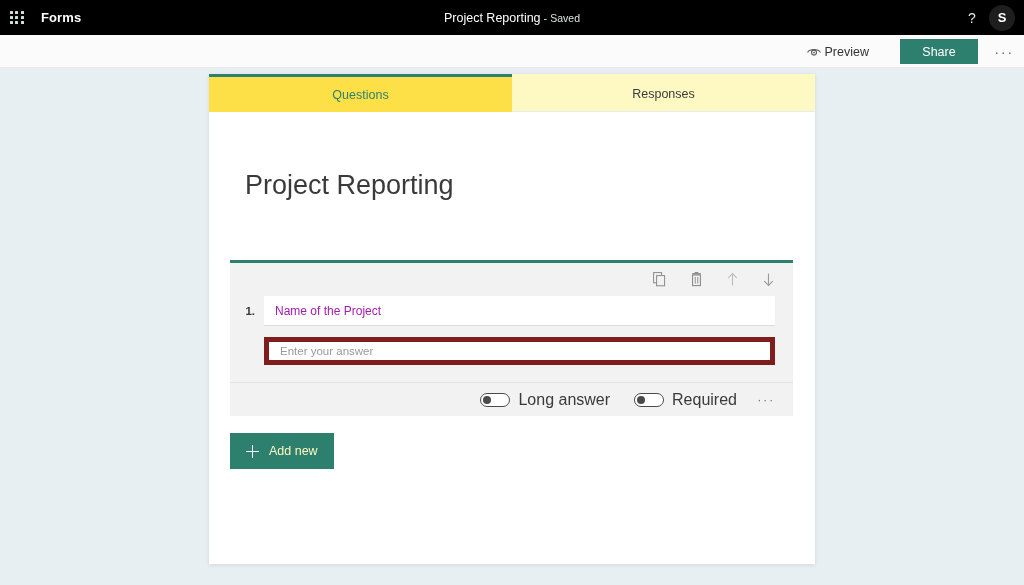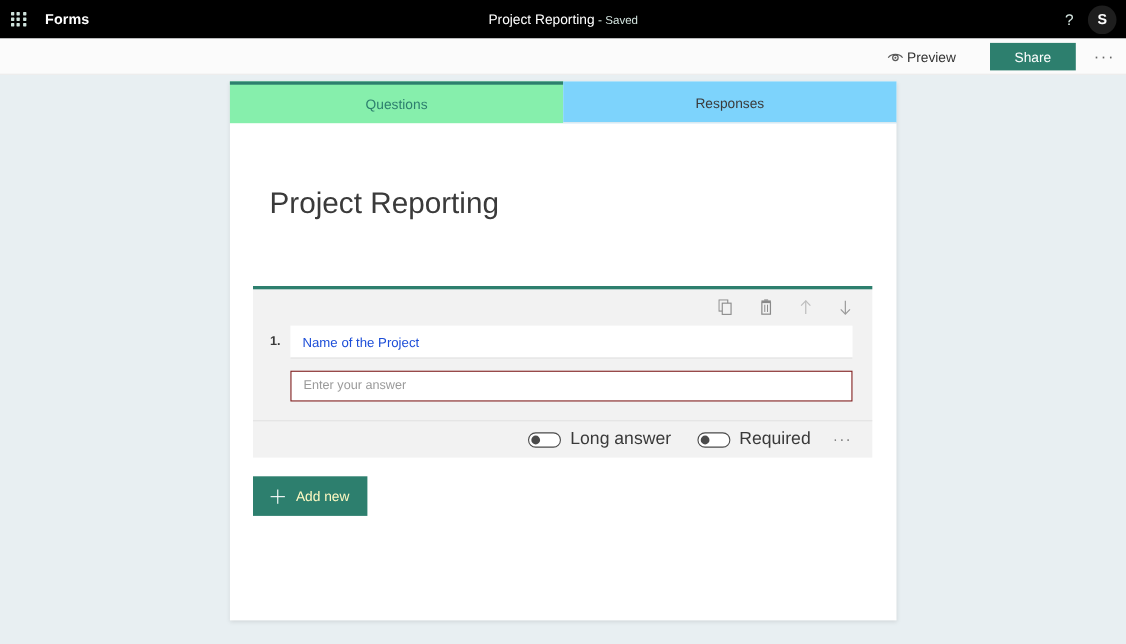--- a/index.html
+++ b/index.html
@@ -162,26 +162,26 @@
   .tab {
     flex: 1;
     display: flex;
     align-items: center;
     justify-content: center;
     font-size: 12.5px;
     cursor: pointer;
     position: relative;
   }
   .tab.active {
-    background: #86efac;
+    background: #fde047;
     color: #2d7f6e;
     border-top: 3px solid #2d7f6e;
   }
   .tab.inactive {
-    background: #7dd3fc;
+    background: #fef9c3;
     color: #3b3b3b;
     border-top: 3px solid transparent;
     border-bottom: 1px solid #e6ecee;
   }
 
   
   .form-title {
     margin: 58px 0 0 36px;
     font-size: 27px;
     color: #3a3a3a;
@@ -225,30 +225,30 @@
   .qtext-box {
     flex: 1;
     height: 30px;
     background: #ffffff;
     border: none;
     border-bottom: 1px solid #dcdcdc;
     display: flex;
     align-items: center;
     padding-left: 11px;
     font-size: 12px;
-    color: #1d4ed8;
+    color: #a21caf;
     cursor: text;
   }
   .answer-wrap {
     padding: 11px 18px 0 34px;
   }
   .answer-box {
     height: 28px;
     background: #ffffff;
-    border: 1px solid #7f1d1d;
+    border: 5px solid #7f1d1d;
     display: flex;
     align-items: center;
     padding-left: 11px;
     font-size: 11.5px;
     color: #9a9a9a;
     cursor: text;
   }
   .qcard-divider {
     margin-top: 17px;
     height: 1px;

